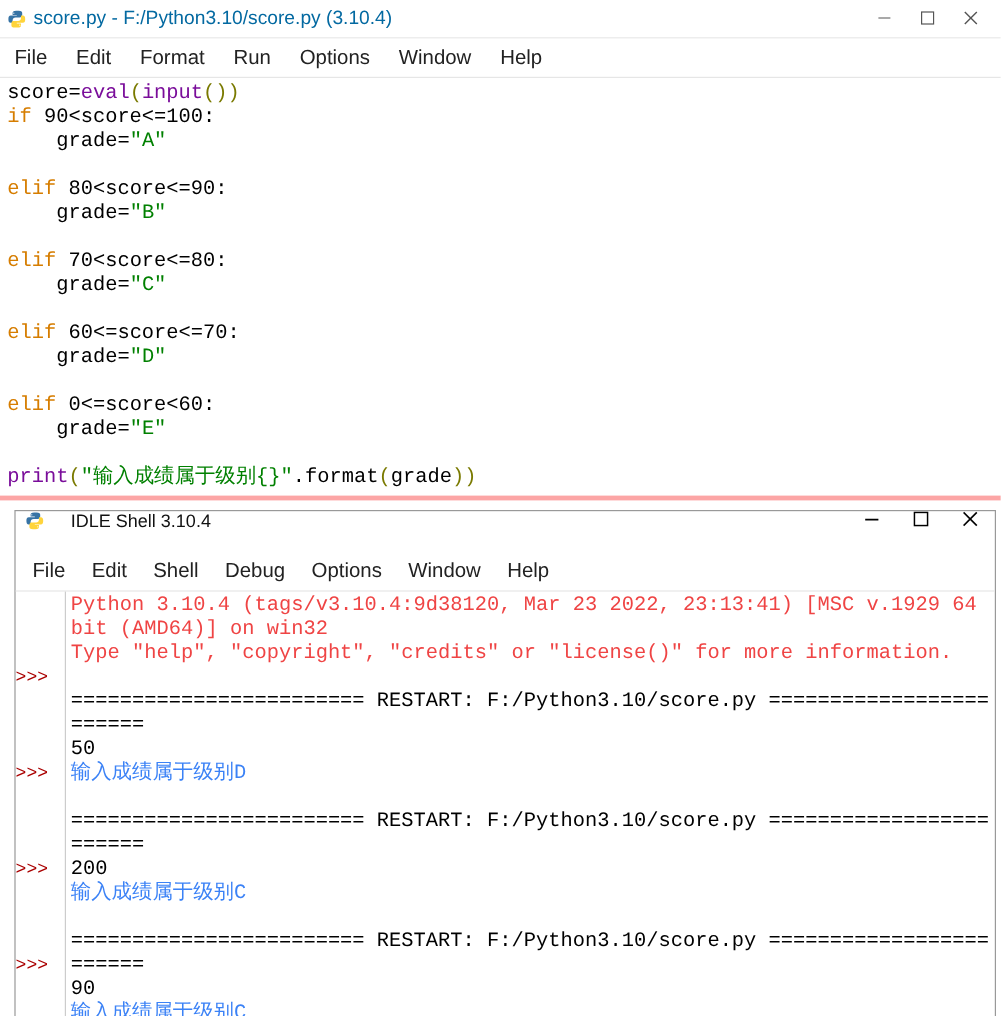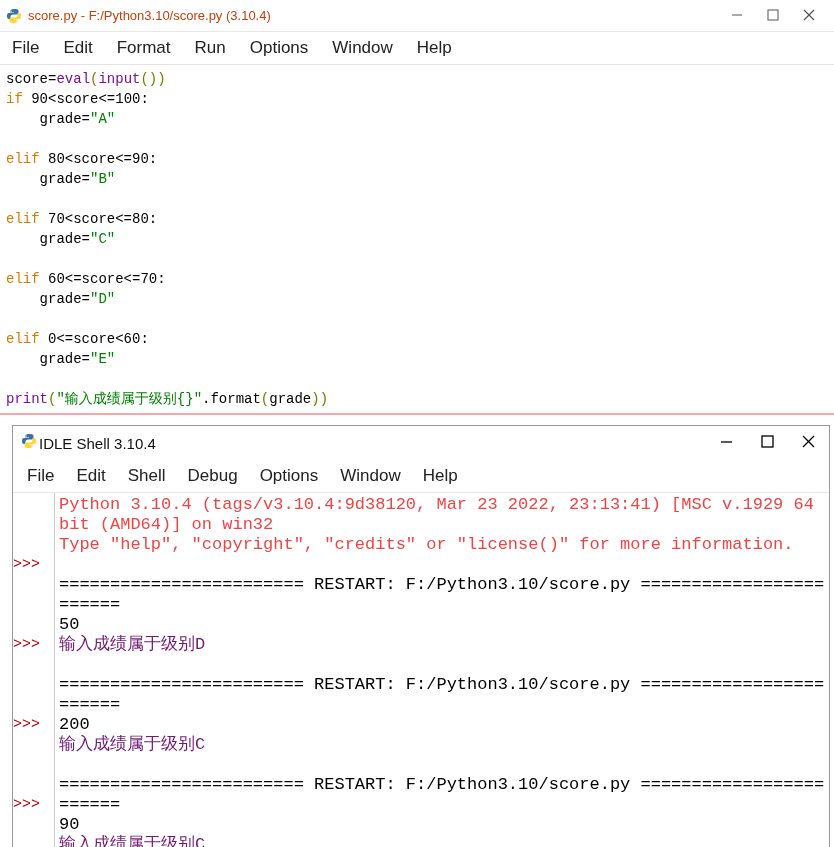--- a/index.html
+++ b/index.html
@@ -1,43 +1,43 @@
 <!DOCTYPE html>
 <html><head>
 <meta charset="utf-8">
 <style>
 * { margin: 0; padding: 0; box-sizing: border-box; }
 body { font-family: "Segoe UI", Tahoma, sans-serif; background: #fff; width: 834px; height: 847px; overflow: hidden; position: relative; }
 .window { background: #fff; }
 .titlebar { display: flex; align-items: center; height: 32px; padding: 0 6px; background: #fff; color: #666; font-size: 14px; border-bottom: 1px solid #e9e9e9; }
 .titlebar .icon { width: 16px; height: 16px; margin-right: 6px; display: inline-flex; align-items: center; justify-content: center; }
-.titlebar .title { flex: 1; font-size: 13px; color: #c2410c; }
+.titlebar .title { flex: 1; font-size: 16px; color: #0369a1; }
 .winctrls { display: flex; gap: 18px; margin-left: auto; padding-right: 10px; }
 .winctrls span { width: 18px; text-align: center; color: #555; font-size: 14px; }
 .menubar { display: flex; gap: 24px; padding: 6px 12px; font-size: 17px; color: #222; border-bottom: 1px solid #e6e6e6; }
 .menubar span { cursor: default; }
-.code-area { font-family: "Courier New", monospace; font-size: 14px; line-height: 20px; padding: 4px 6px; color: #000; white-space: pre; border-bottom: 2px solid #fca5a5; }
+.code-area { font-family: "Courier New", monospace; font-size: 17px; line-height: 20px; padding: 4px 6px; color: #000; white-space: pre; border-bottom: 4px solid #fca5a5; }
 .tok-kw { color: #d67d00; }
 .tok-builtin { color: #7a0d9a; }
 .tok-str { color: #008000; }
 .tok-paren { color: #7a7a00; }
 
 .shell-window { position: absolute; left: 12px; top: 425px; width: 818px; background: #fff; border: 1px solid #999; }
-.shell-titlebar { display: flex; align-items: center; height: 34px; padding: 0 8px; gap: 2px; }
+.shell-titlebar { display: flex; height: 34px; padding: 0 8px; gap: 22px; }
 .shell-titlebar .title { flex: 1; font-size: 15px; color: #111; font-weight: 500; }
 .shell-winctrls { display: flex; gap: 28px; padding-right: 6px; }
 .shell-winctrls svg { stroke: #000; }
 .shell-menubar { display: flex; gap: 22px; padding: 6px 14px; font-size: 17px; color: #222; border-bottom: 1px solid #e6e6e6; }
 .shell-body { display: flex; font-family: "Courier New", monospace; font-size: 17px; line-height: 20px; }
 .gutter { width: 42px; border-right: 1px solid #ccc; padding-top: 2px; }
 .gutter .prompt { color: #a00; font-size: 15px; }
 .shell-text { padding: 2px 4px; white-space: pre-wrap; word-break: break-all; flex: 1; }
 .shell-text .banner { color: #ef4444; }
 .shell-text .restart { color: #000; }
-.shell-text .out-blue { color: #701a75; }
+.shell-text .out-blue { color: #3b82f6; }
 .pyicon svg { width: 16px; height: 16px; }
 </style>
 </head>
 <body>
 
 <div class="window">
   <div class="titlebar">
     <span class="icon pyicon">
       <svg viewBox="0 0 32 32">
           <path fill="#3673A5" d="M15 2c-5 0-6 2-6 4v3h7v1H6c-3 0-4 2-4 6s1 6 4 6h3v-4c0-3 2-5 5-5h7c2 0 4-1 4-4V6c0-2-1-4-6-4h-4zM11 5a1 1 0 110 2 1 1 0 010-2z"></path>

